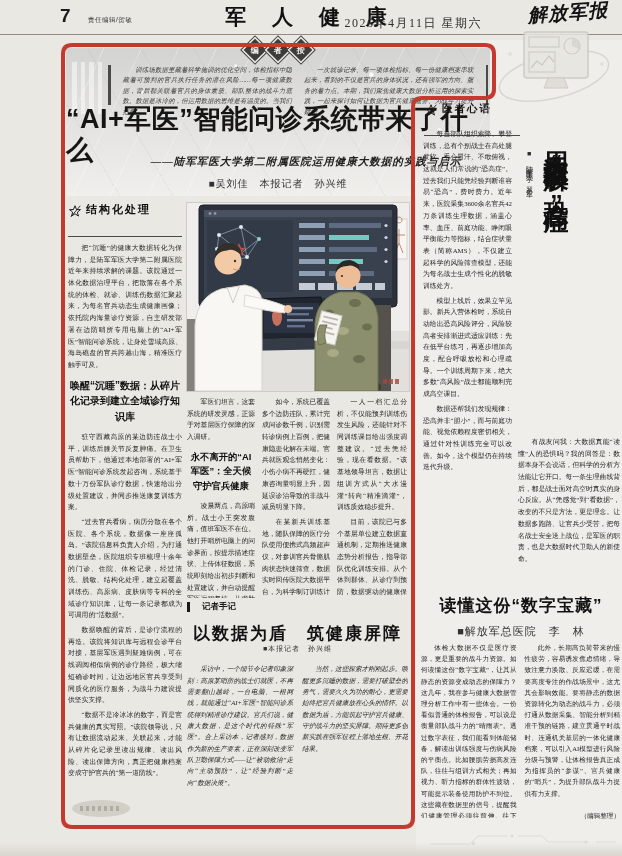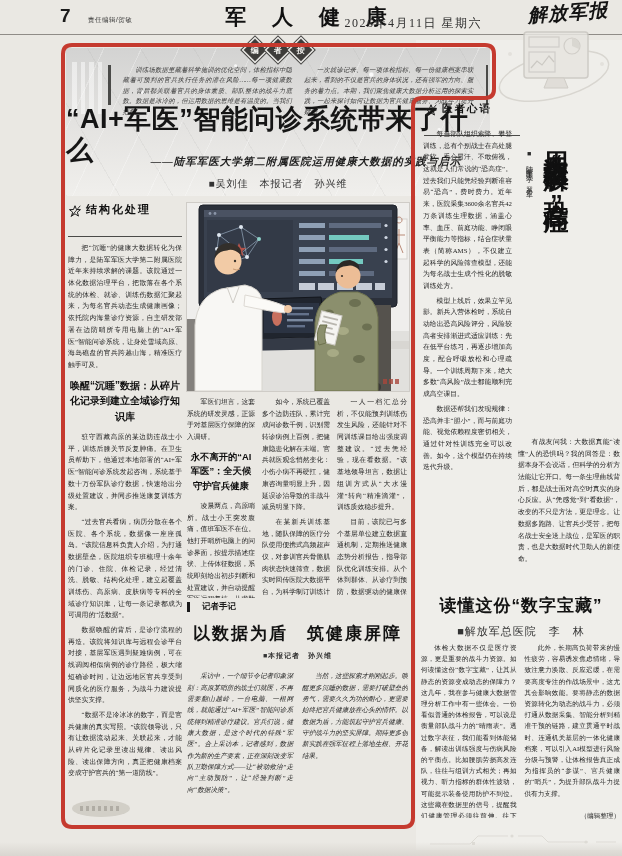--- a/index.html
+++ b/index.html
@@ -58,21 +58,21 @@
   #illustration{left:186px;top:202px;width:222px;height:188px;border:1px solid #cfccc7;background:#ebebea;}
   #col2{left:187px;top:396px;width:68px;height:202px;}
   #col3{left:262px;top:396px;width:68px;height:202px;}
   #col4{left:337px;top:396px;width:70px;height:202px;}
 
   
   #notes{left:187px;top:602px;width:221px;height:198px;}
   #notes-label{display:flex;align-items:flex-start;gap:12px;font:bold 8.5px/1 "Liberation Sans","DejaVu Sans",sans-serif;color:#1a1a1a;}
   #notes-label .bar{width:3px;height:10px;background:#1a1a1a;}
   #notes-headline{text-align:center;font:bold 17px/1.2 "Liberation Sans","DejaVu Sans",sans-serif;color:#121212;letter-spacing:2px;margin-top:12px;}
-  #notes-byline{text-align:center;font-size:7px;color:#333;margin-top:7px;letter-spacing:1px;font-weight:bold;}
+  #notes-byline{text-align:center;font-size:7px;color:#333;letter-spacing:1px;}
   #notes-cols{display:flex;gap:9px;margin-top:9px;height:132px;overflow:hidden;}
   #notes-cols .ncol{flex:1;font-size:6.6px;line-height:1.72;font-style:italic;text-align:justify;color:#262626;}
   #notes-cols p{margin:0;text-indent:2em;}
 
   
   #right-bg{left:416px;top:40px;width:206px;height:810px;background:#efeeea;}
   #voice-header{left:424px;top:103px;width:96px;}
   #voice-col1{left:423px;top:128px;width:89px;height:464px;}
   #voice-byline{left:524px;top:150px;height:180px;writing-mode:vertical-rl;text-orientation:upright;font-size:7px;color:#2c2c2c;letter-spacing:2px;}
   #voice-headline{left:540px;top:132px;height:306px;writing-mode:vertical-rl;text-orientation:upright;

